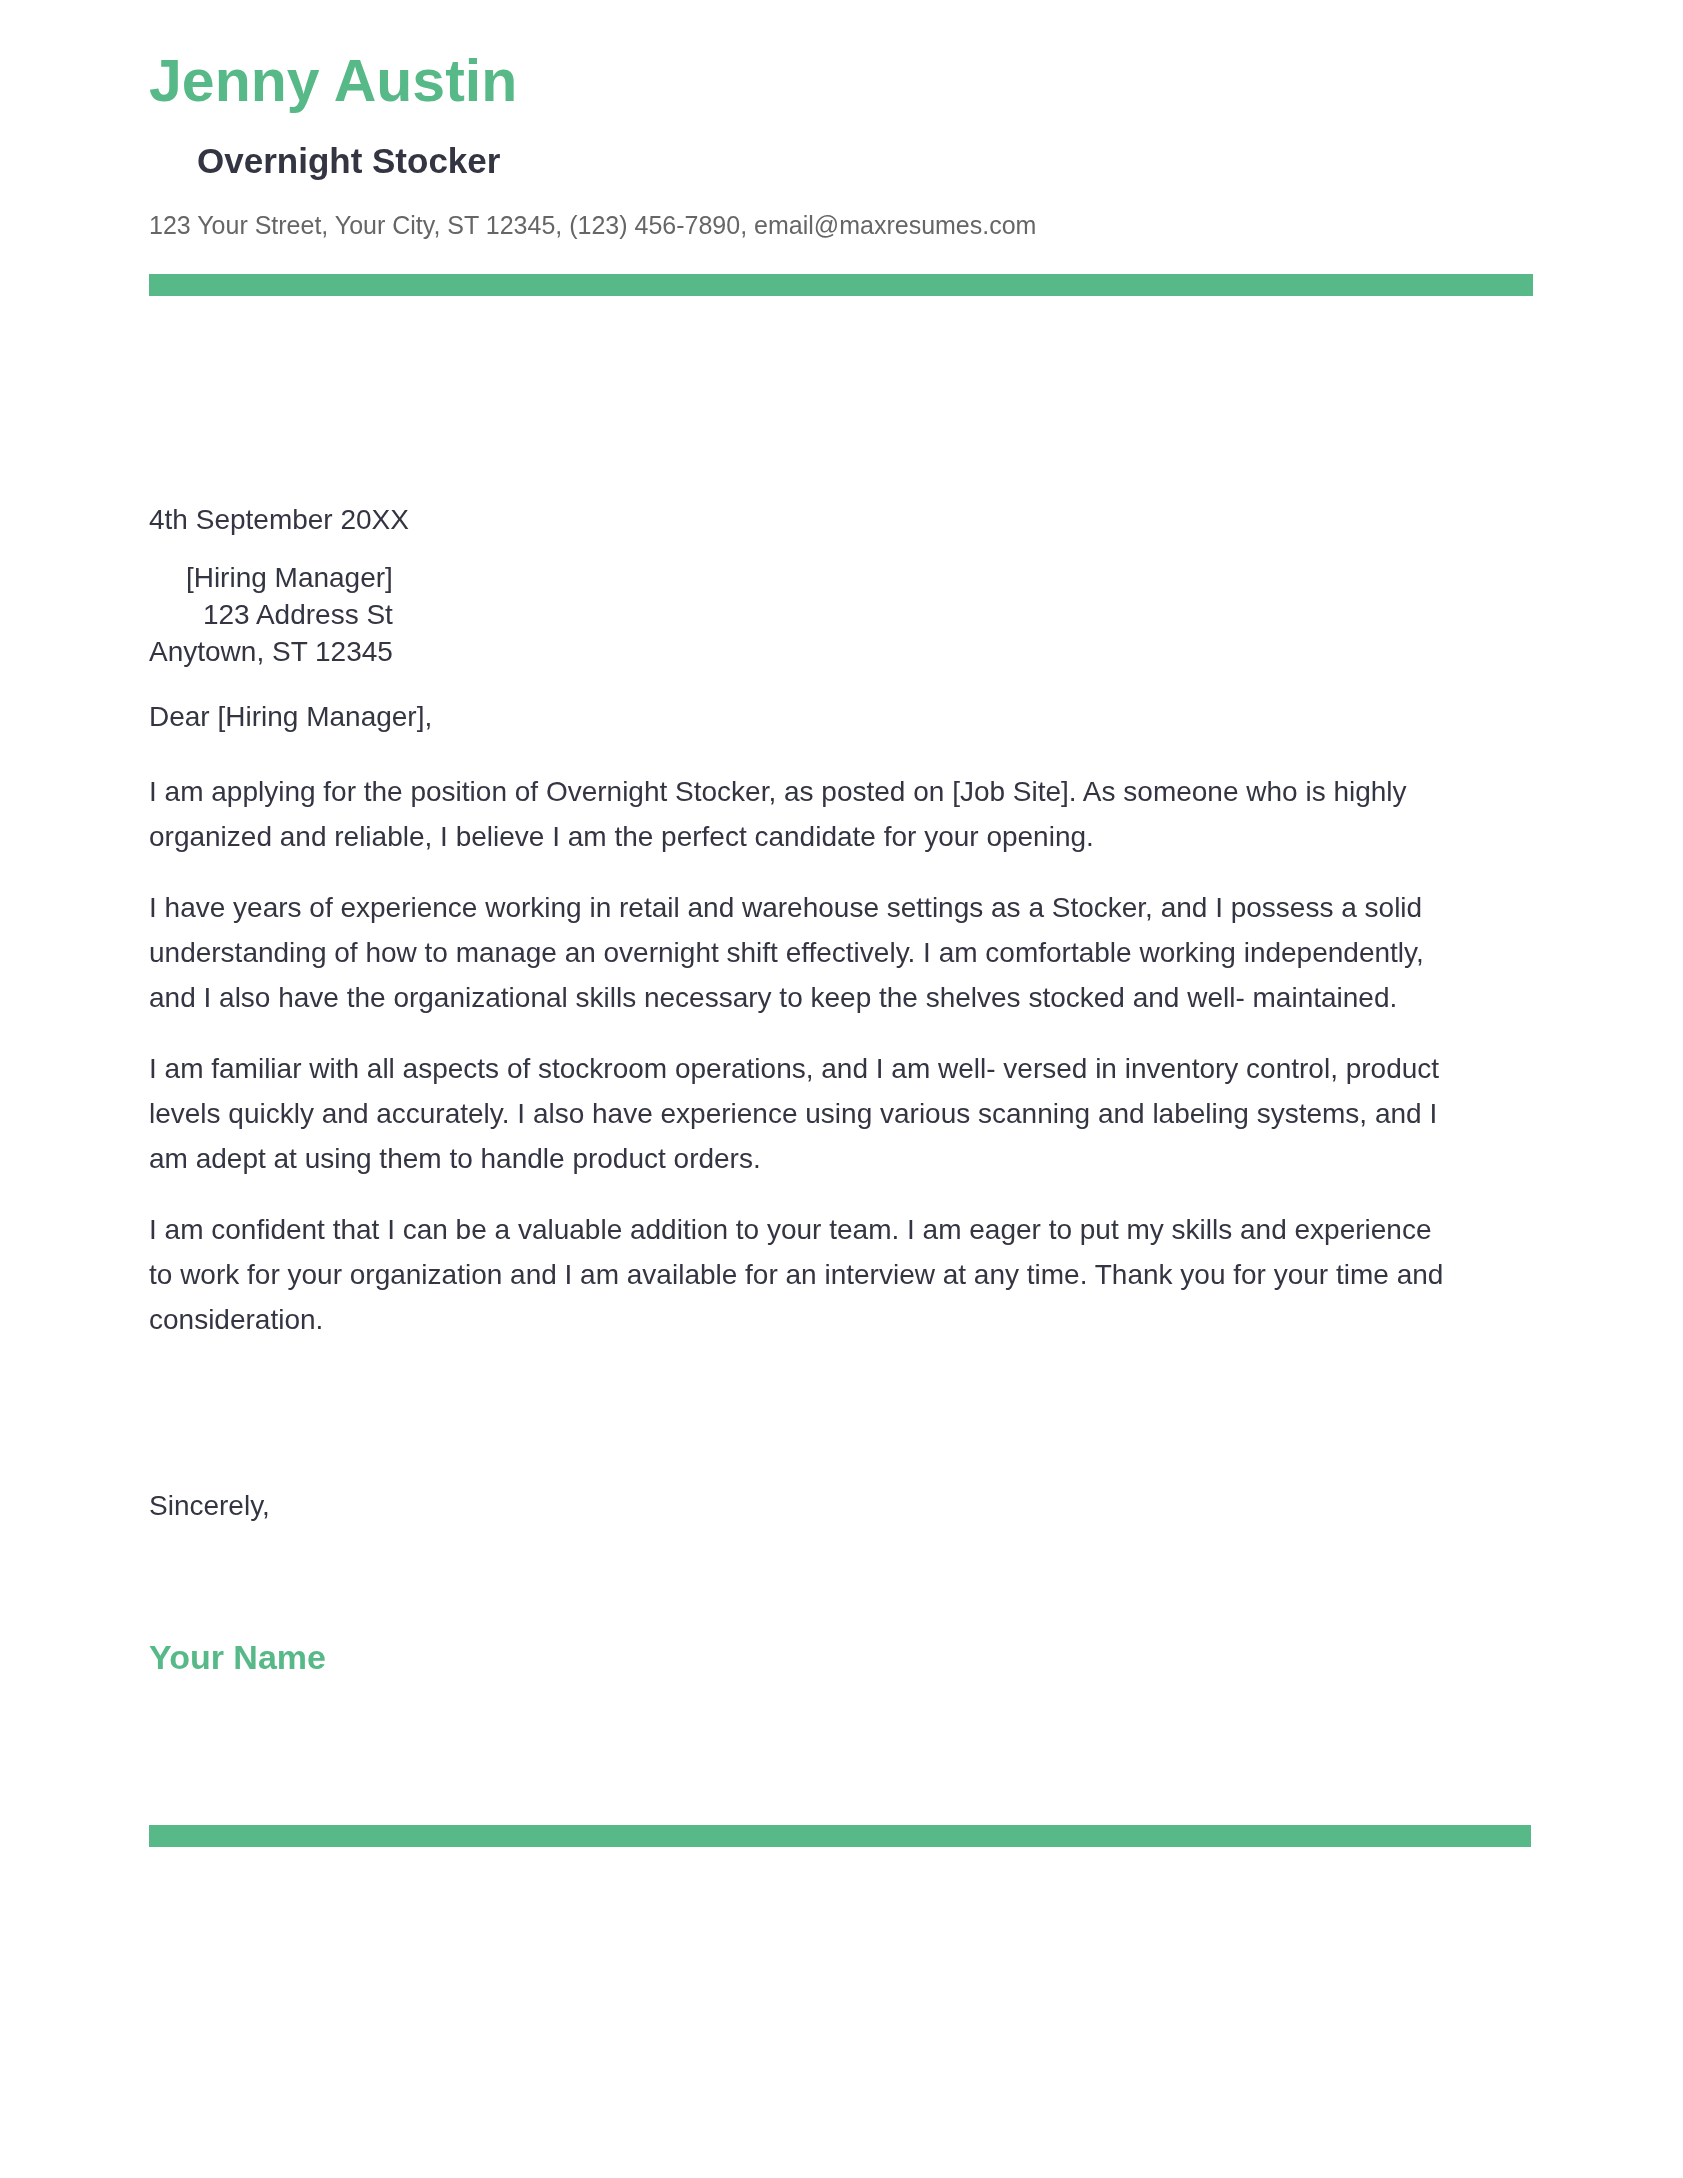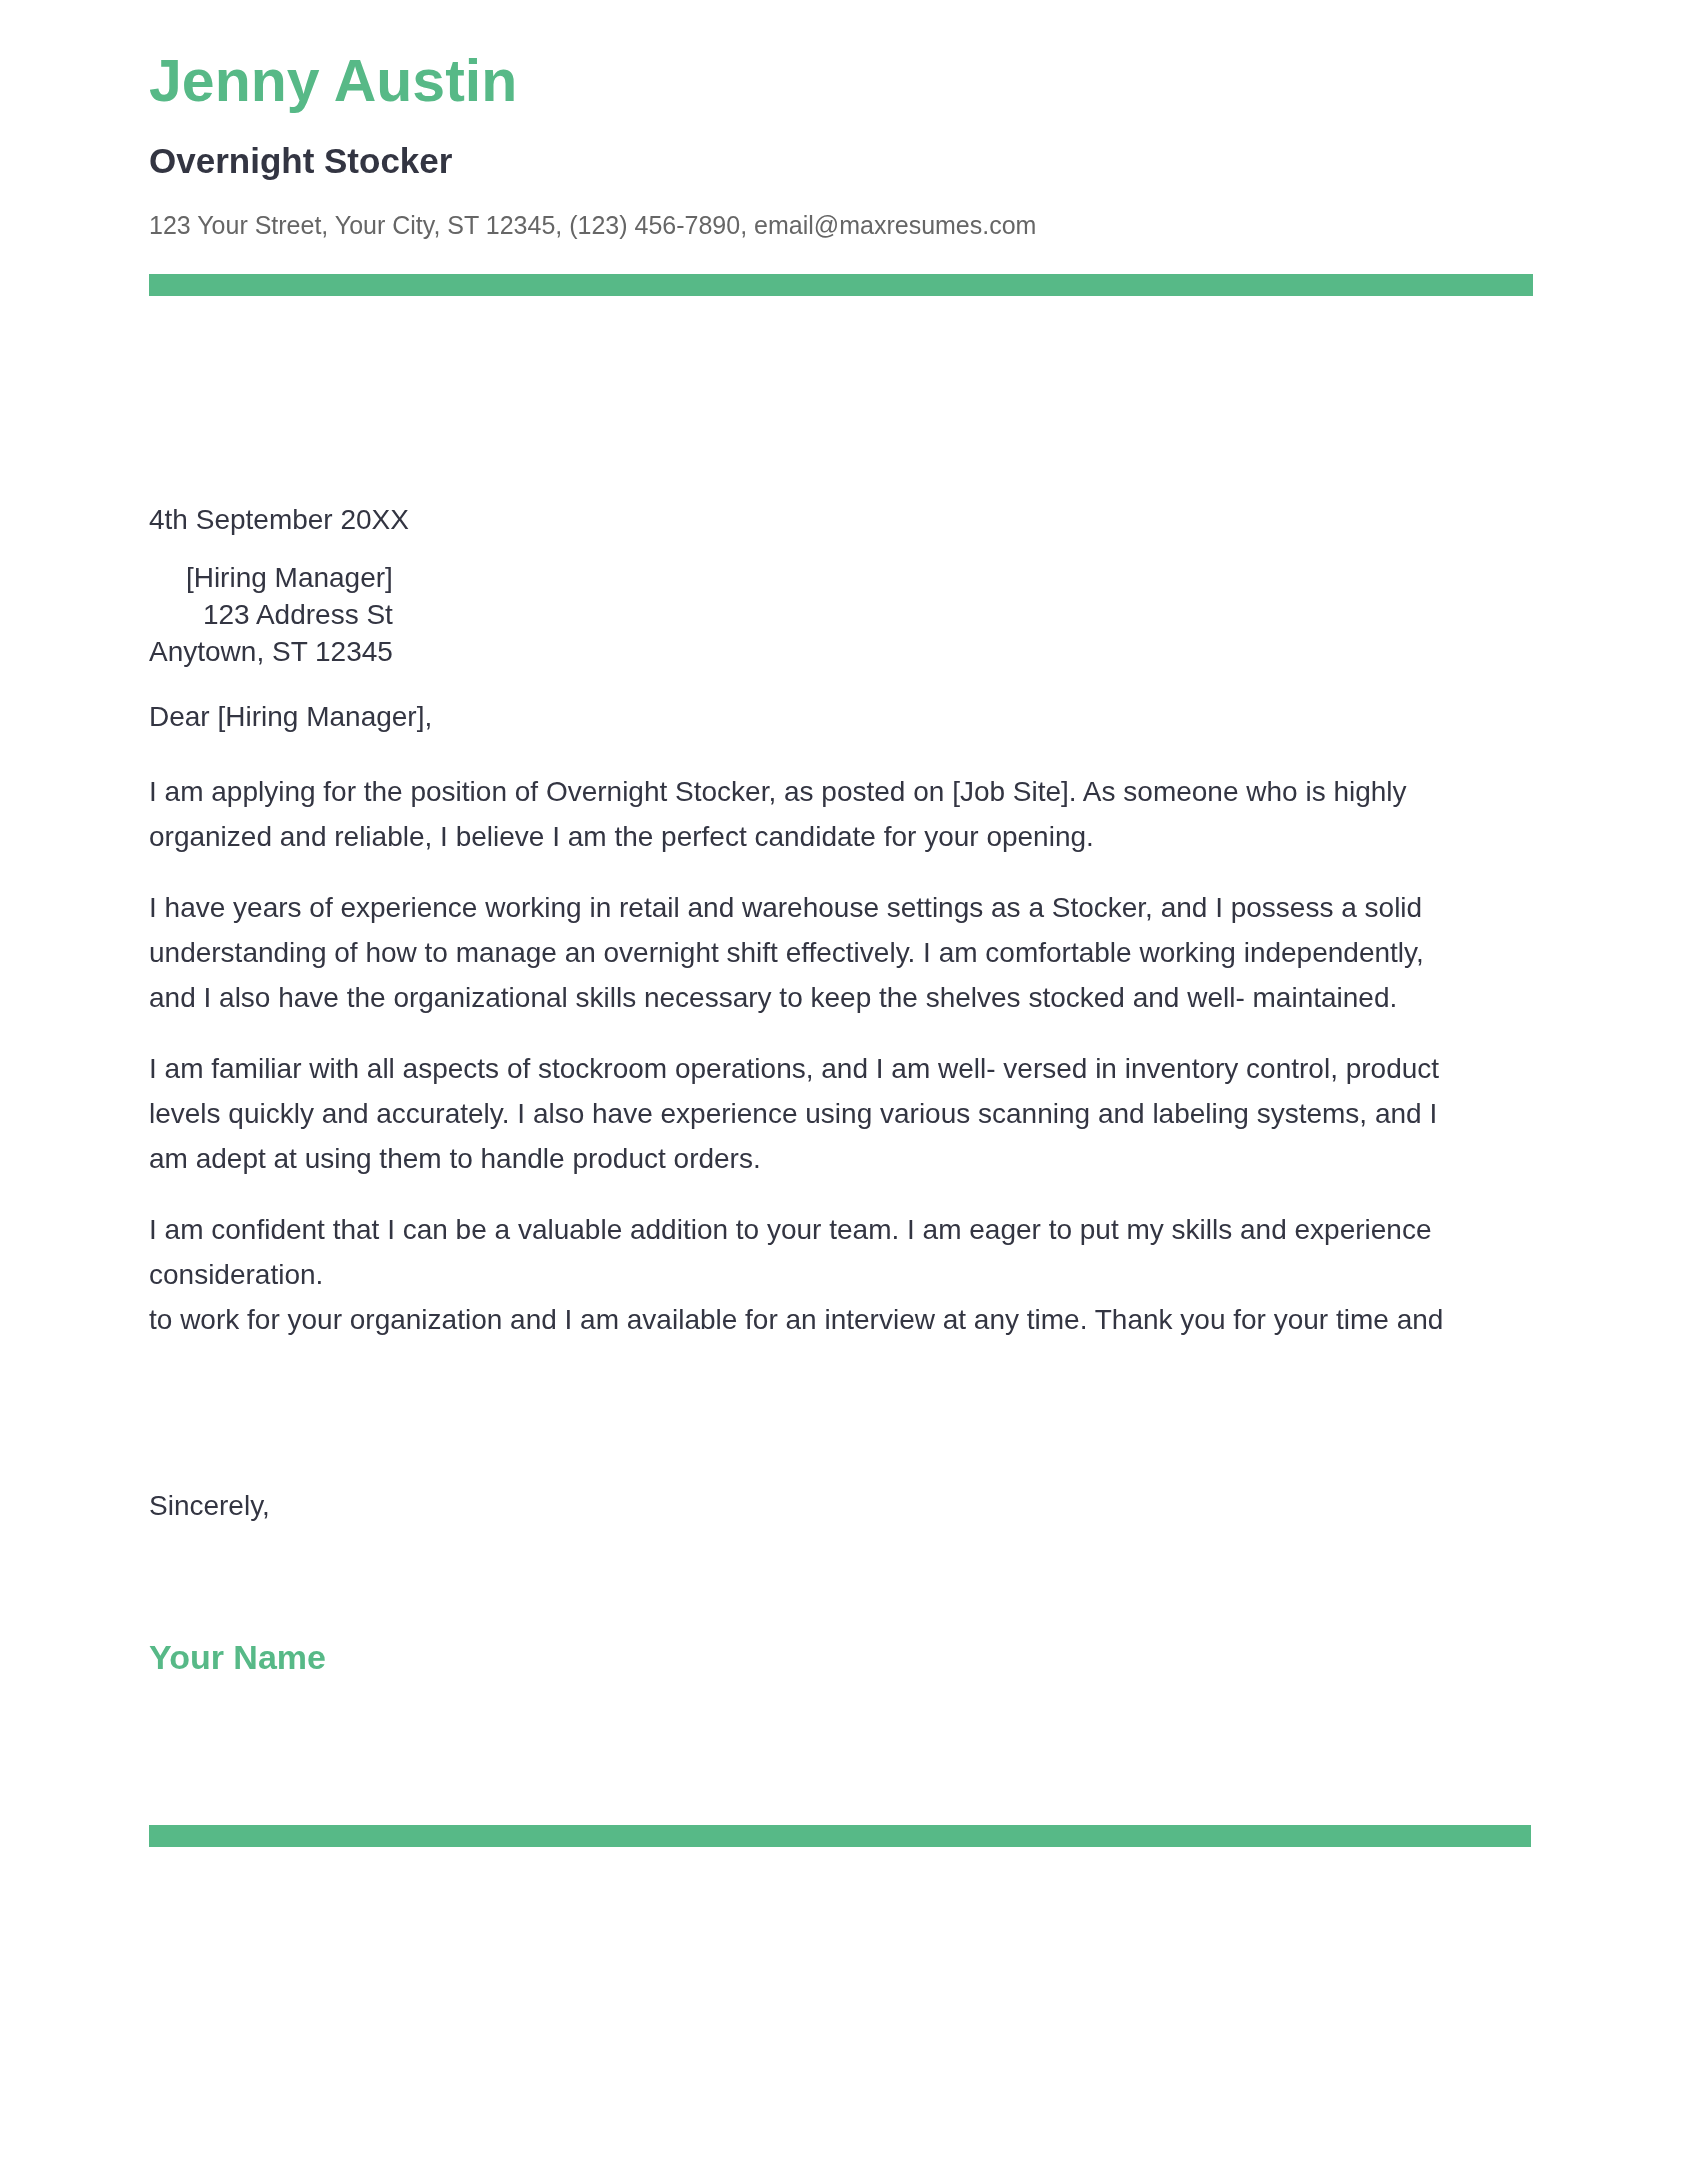--- a/index.html
+++ b/index.html
@@ -24,20 +24,21 @@
       color: #57b987;
       line-height: 71px;
       letter-spacing: 0px;
     }
     .job-title {
       top: 139px;
       font-size: 35px;
       font-weight: bold;
       color: #333542;
       line-height: 44px;
+      margin-left: 48px;
     }
     .contact {
       top: 209px;
       font-size: 25px;
       color: #666666;
       line-height: 32px;
     }
     .bar {
       position: absolute;
       left: 149px;
@@ -110,22 +111,22 @@
     <span class="para-line">understanding of how to manage an overnight shift effectively. I am comfortable working independently,</span>
     <span class="para-line">and I also have the organizational skills necessary to keep the shelves stocked and well- maintained.</span>
   </p>
   <p>
     <span class="para-line">I am familiar with all aspects of stockroom operations, and I am well- versed in inventory control, product</span>
     <span class="para-line">levels quickly and accurately. I also have experience using various scanning and labeling systems, and I</span>
     <span class="para-line">am adept at using them to handle product orders.</span>
   </p>
   <p>
     <span class="para-line">I am confident that I can be a valuable addition to your team. I am eager to put my skills and experience</span>
+    <span class="para-line">to work for your organization and I am available for an interview at any time. Thank you for your time and</span>
     <span class="para-line">consideration.</span>
-    <span class="para-line">to work for your organization and I am available for an interview at any time. Thank you for your time and</span>
   </p>
 </div>
 
 <div class="abs body-text closing">Sincerely,</div>
 <div class="abs signature">Your Name</div>
 
 <div class="bar bar-bottom"></div>
 
 
 </body></html>

